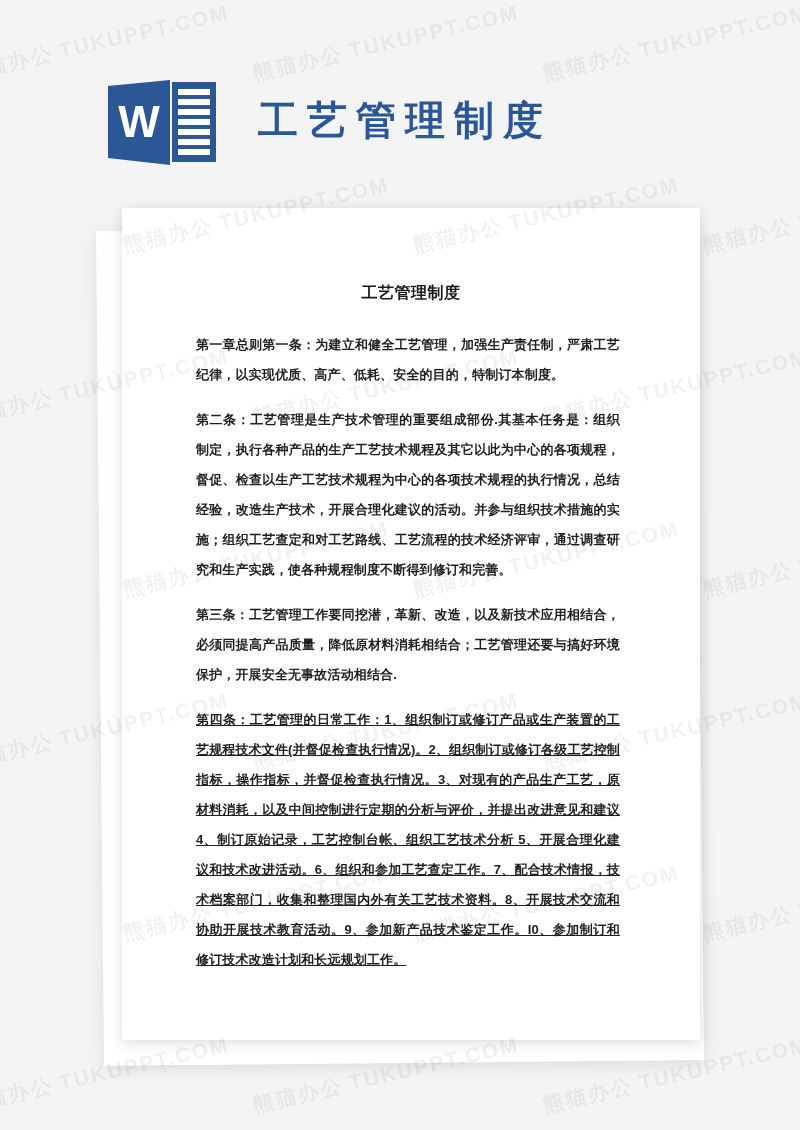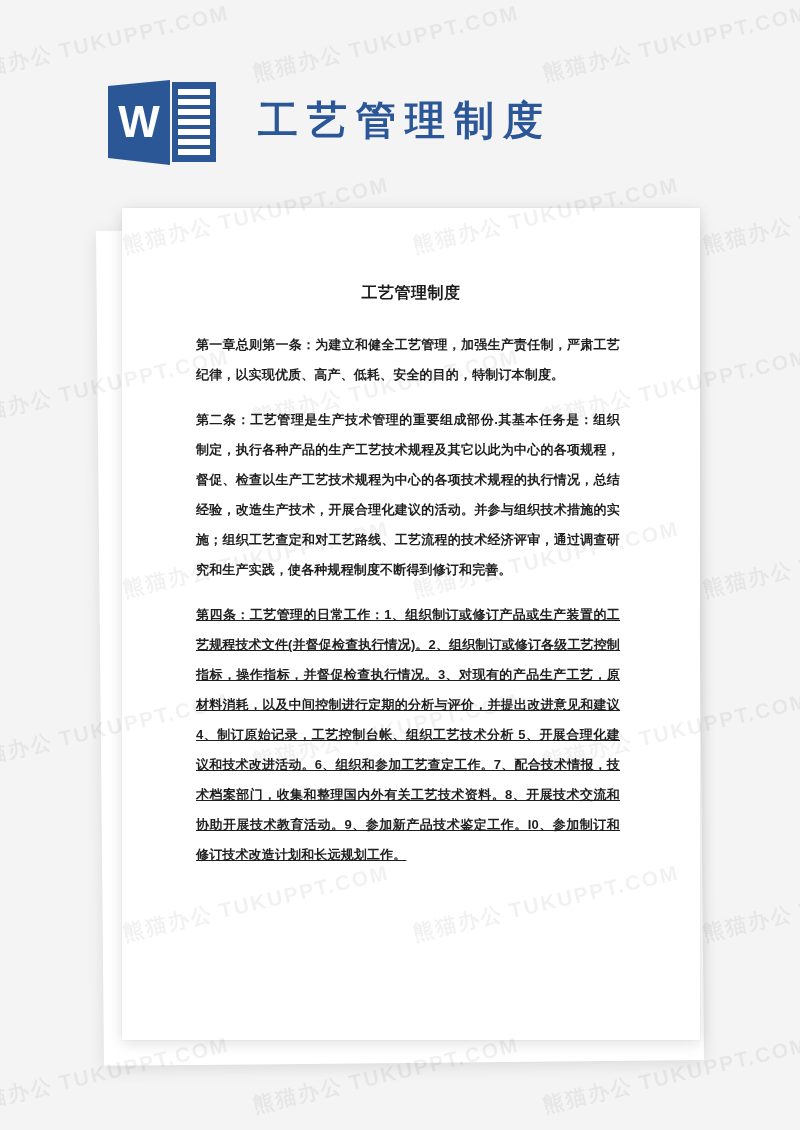--- a/index.html
+++ b/index.html
@@ -151,20 +151,21 @@
 </div>
 
 <div id="page-stack">
   <div id="page-back-1" class="page-back"></div>
 
   <div id="page-main">
     <div id="doc-body">
       <div id="doc-title">工艺管理制度</div>
       <p class="doc-para">第一章总则第一条：为建立和健全工艺管理，加强生产责任制，严肃工艺纪律，以实现优质、高产、低耗、安全的目的，特制订本制度。</p>
       <p class="doc-para">第二条：工艺管理是生产技术管理的重要组成部份.其基本任务是：组织制定，执行各种产品的生产工艺技术规程及其它以此为中心的各项规程，督促、检查以生产工艺技术规程为中心的各项技术规程的执行情况，总结经验，改造生产技术，开展合理化建议的活动。并参与组织技术措施的实施；组织工艺查定和对工艺路线、工艺流程的技术经济评审，通过调查研究和生产实践，使各种规程制度不断得到修订和完善。</p>
+      <p class="doc-para">第三条：工艺管理工作要同挖潜，革新、改造，以及新技术应用相结合，必须同提高产品质量，降低原材料消耗相结合；工艺管理还要与搞好环境保护，开展安全无事故活动相结合.</p>
       <p class="doc-para">第四条：工艺管理的日常工作：1、组织制订或修订产品或生产装置的工艺规程技术文件(并督促检查执行情况)。2、组织制订或修订各级工艺控制指标，操作指标，并督促检查执行情况。3、对现有的产品生产工艺，原材料消耗，以及中间控制进行定期的分析与评价，并提出改进意见和建议 4、制订原始记录，工艺控制台帐、组织工艺技术分析 5、开展合理化建议和技术改进活动。6、组织和参加工艺查定工作。7、配合技术情报，技术档案部门，收集和整理国内外有关工艺技术资料。8、开展技术交流和协助开展技术教育活动。9、参加新产品技术鉴定工作。I0、参加制订和修订技术改造计划和长远规划工作。</p>
     </div>
   </div>
 </div>
 
 <div id="watermark-layer">
     <div class="wm" style="left: -40px; top: 60px;"><span class="wm-cn">熊猫办公</span> <span class="wm-en">TUKUPPT.COM</span></div>
     <div class="wm" style="left: 250px; top: 60px;"><span class="wm-cn">熊猫办公</span> <span class="wm-en">TUKUPPT.COM</span></div>
     <div class="wm" style="left: 540px; top: 60px;"><span class="wm-cn">熊猫办公</span> <span class="wm-en">TUKUPPT.COM</span></div>
     <div class="wm" style="left: -170px; top: 232px;"> <span class="wm-en">TUKUPPT.COM</span></div>

